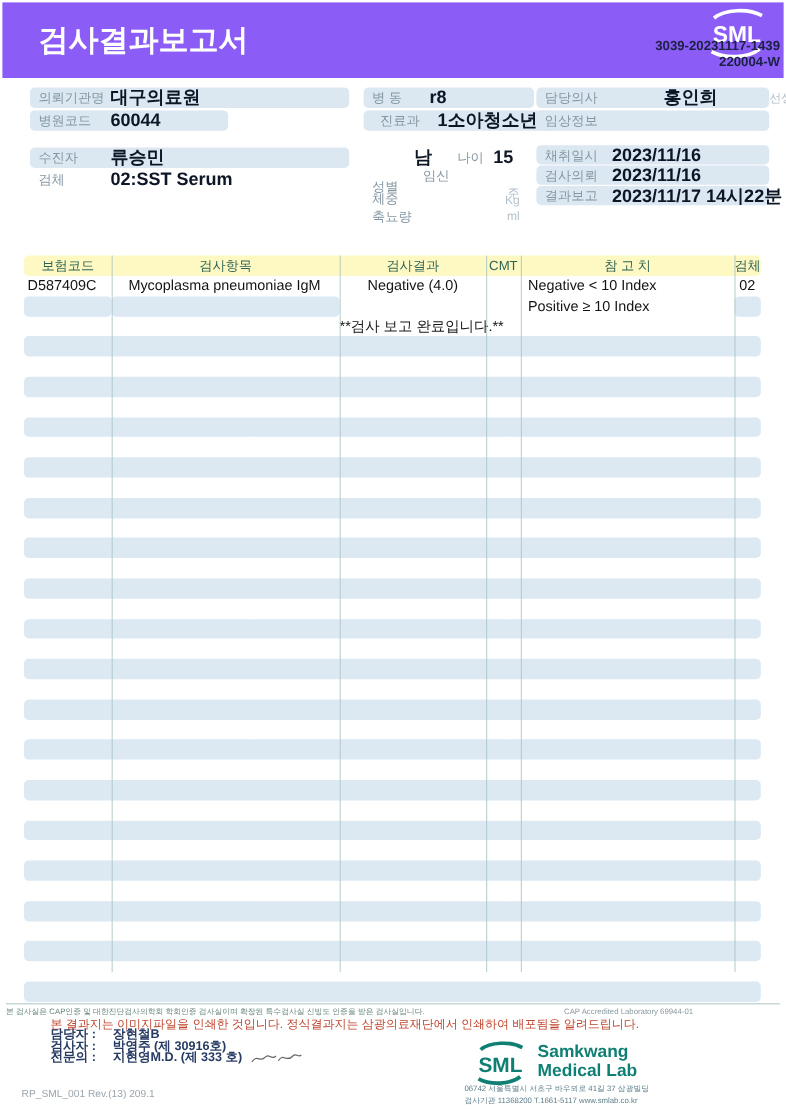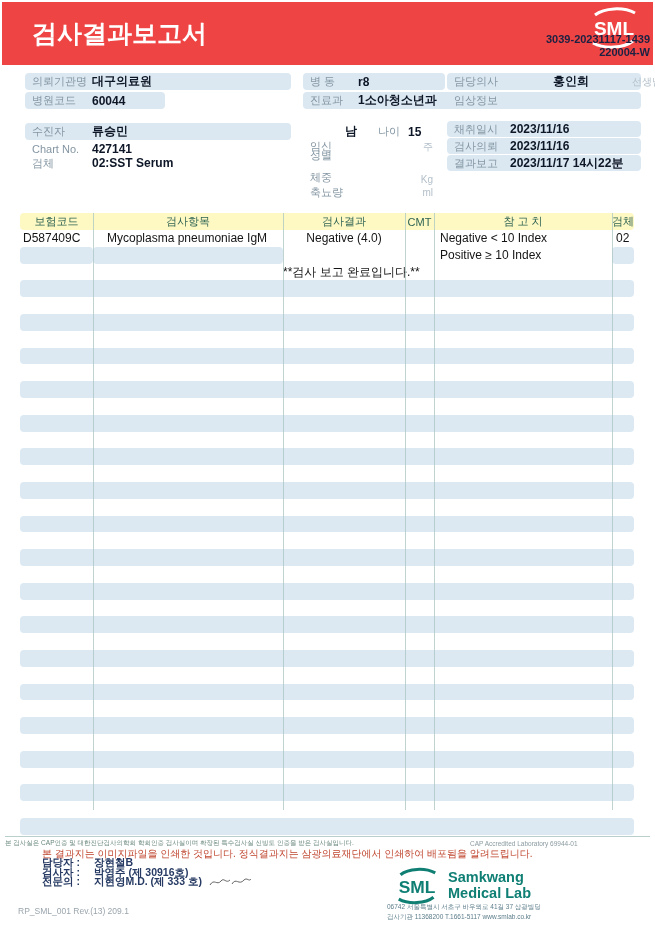--- a/index.html
+++ b/index.html
@@ -1,38 +1,38 @@
 <!DOCTYPE html>
 <html><head>
 <meta charset="utf-8">
 <style>
   html,body{margin:0;padding:0;background:#fff;}
   .page{position:relative;width:655px;height:925px;background:#ffffff;overflow:hidden;
         font-family:"Liberation Sans",sans-serif;color:#0d1626;}
   
-  .header{position:absolute;left:2px;top:2px;right:2px;height:63px;background:#ef4444;}
+  .header{position:absolute;left:2px;top:2px;right:2px;height:63px;background:#8b5cf6;}
   .title{position:absolute;left:30px;top:15px;font-size:25px;font-weight:700;color:#ffffff;letter-spacing:0px;}
   .hlogo{position:absolute;right:8px;top:3px;width:62px;height:46px;}
   .refs{position:absolute;left:498px;top:31px;width:150px;font-size:11px;font-weight:700;
         color:#1a2142;line-height:13px;text-align:right;}
   
   .col{position:absolute;top:73px;}
   .col-left{left:25px;width:266px;}
   .col-mid{left:303px;width:150px;}
   .col-right{left:447px;width:200px;}
   .irow{display:flex;align-items:center;height:17px;margin-bottom:2px;white-space:nowrap;}
   .bar{background:#dbe8f2;border-radius:4px;}
   .ilabel{font-size:11px;color:#8496a3;padding-left:7px;flex:0 0 auto;}
-  .ivalue{font-size:12px;font-weight:700;color:#0d1626;}
+  .ivalue{font-size:15px;font-weight:700;color:#0d1626;}
   .iunit{font-size:10px;color:#b3bfc9;margin-left:auto;padding-right:10px;}
   .isuffix{font-size:10px;color:#b3bfc9;margin-left:auto;padding-right:8px;}
   .gap12{height:12px;} .gap10{height:10px;} .gap13{height:13px;}
   .lw60{width:60px;} .lw48{width:48px;} .lw56{width:56px;}
   .plain .ilabel{padding-left:7px;}
-  .short{width:140px;}
+  .short{width:165px;}
   
   .tablewrap{position:absolute;left:20px;top:213px;width:614px;height:622px;}
   .thead{display:flex;height:17px;background:#fef9c3;border-radius:4px;align-items:center;}
   .thcell{font-size:11px;color:#2e6353;text-align:center;flex:0 0 auto;}
   .trow{display:flex;height:16.8px;align-items:center;}
   .trow.striped{background:#dce9f3;border-radius:4px;}
   .tcell{font-size:12px;color:#141414;flex:0 0 auto;white-space:nowrap;height:16.8px;
          line-height:16.8px;box-sizing:border-box;}
   .tcell.cstripe{background:#dce9f3;border-radius:4px;}
   .c0{width:73px;padding-left:3px;} .c1{width:190px;padding-left:14px;}
@@ -81,46 +81,42 @@
     <div class="irow bar short">
       <span class="ilabel lw60">병원코드</span>
       <span class="ivalue">60044</span>
     </div>
     <div class="gap12"></div>
     <div class="irow bar">
       <span class="ilabel lw60">수진자</span>
       <span class="ivalue">류승민</span>
     </div>
     <div class="irow plain" style="height:14px;margin-bottom:0;">
-      <span class="ilabel lw60">Chart No.</span>
-      <span class="ivalue">427141</span>
-    </div>
-    <div class="irow plain" style="height:14px;margin-bottom:0;">
       <span class="ilabel lw60">검체</span>
       <span class="ivalue">02:SST Serum</span>
     </div>
   </div>
 
   <div class="col col-mid">
     <div class="irow bar" style="width:142px;">
       <span class="ilabel lw48">병 동</span>
       <span class="ivalue">r8</span>
     </div>
-    <div class="irow bar" style="width:160px;">
+    <div class="irow bar" style="width:160px;justify-content:flex-end;">
       <span class="ilabel lw48">진료과</span>
       <span class="ivalue">1소아청소년과</span>
     </div>
     <div class="gap13"></div>
     <div class="irow plain" style="height:15px;margin-bottom:0;">
       <span class="ilabel" style="width:35px;margin-top:48px;">성별</span>
       <span class="ivalue">남</span>
       <span class="ilabel" style="width:30px;margin-left:14px;">나이</span>
       <span class="ivalue">15</span>
     </div>
-    <div class="irow plain" style="height:15px;margin-bottom:16px;width:140px;">
+    <div class="irow plain" style="height:15px;margin-bottom:4px;width:140px;flex-direction:column;">
       <span class="ilabel lw48">임신</span>
       <span class="iunit">주</span>
     </div>
     <div class="irow plain" style="height:15px;margin-bottom:0;width:140px;align-items:flex-end;">
       <span class="ilabel lw48">체중</span>
       <span class="iunit">Kg</span>
     </div>
     <div class="irow plain" style="height:15px;margin-bottom:0;width:140px;">
       <span class="ilabel lw48">축뇨량</span>
       <span class="iunit">ml</span>

